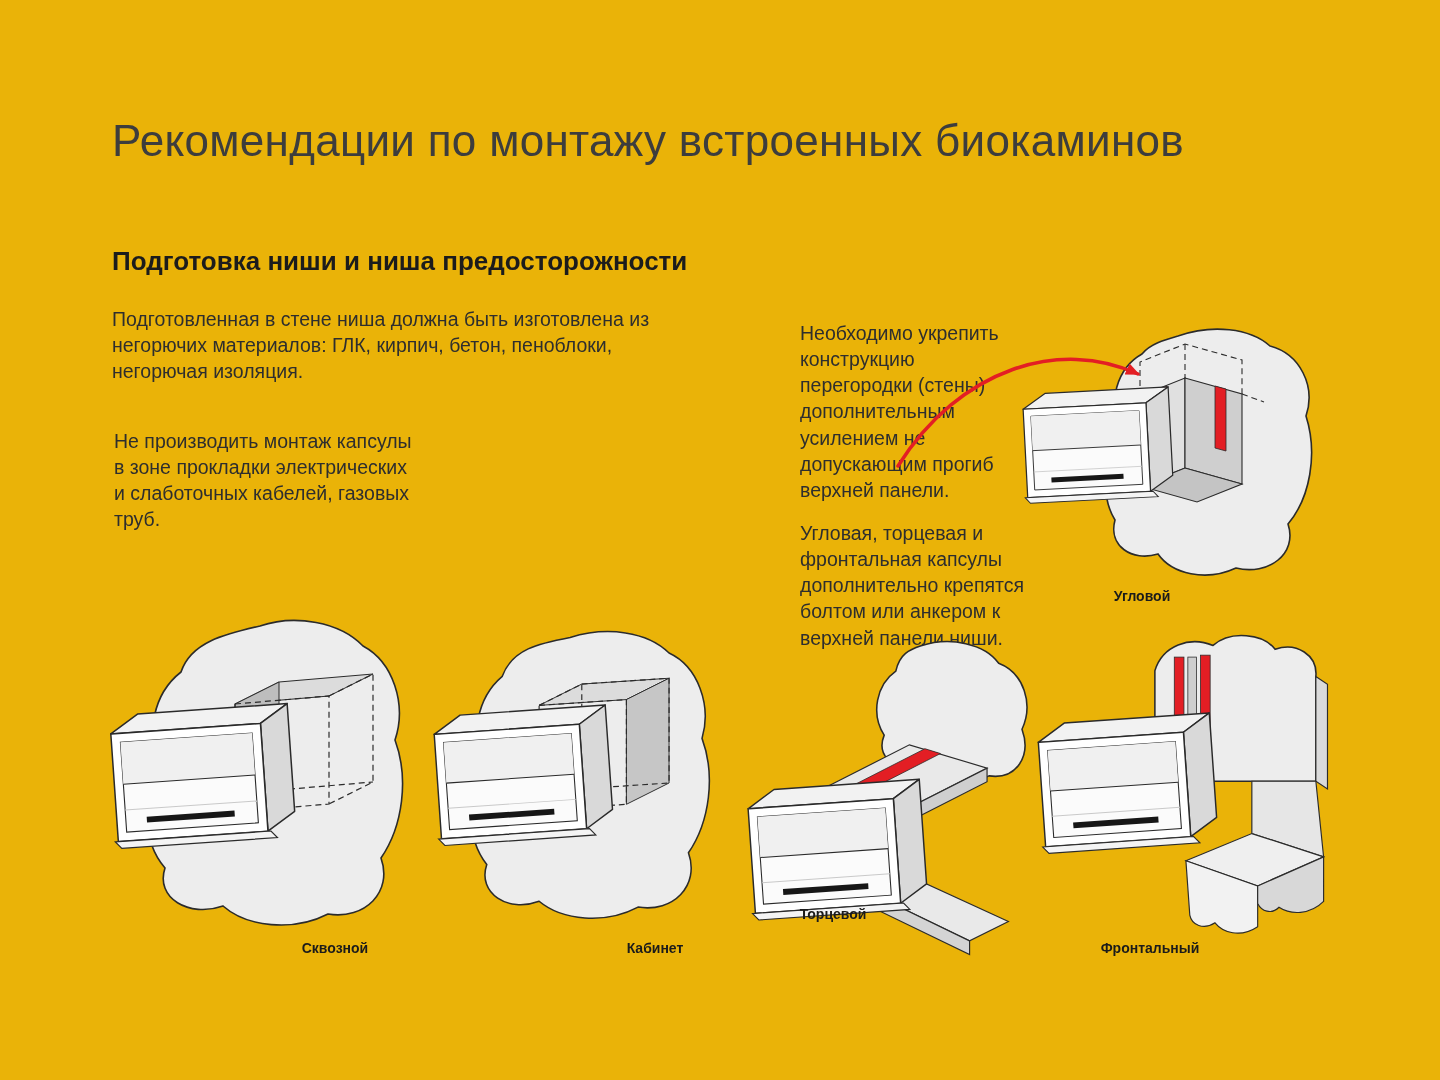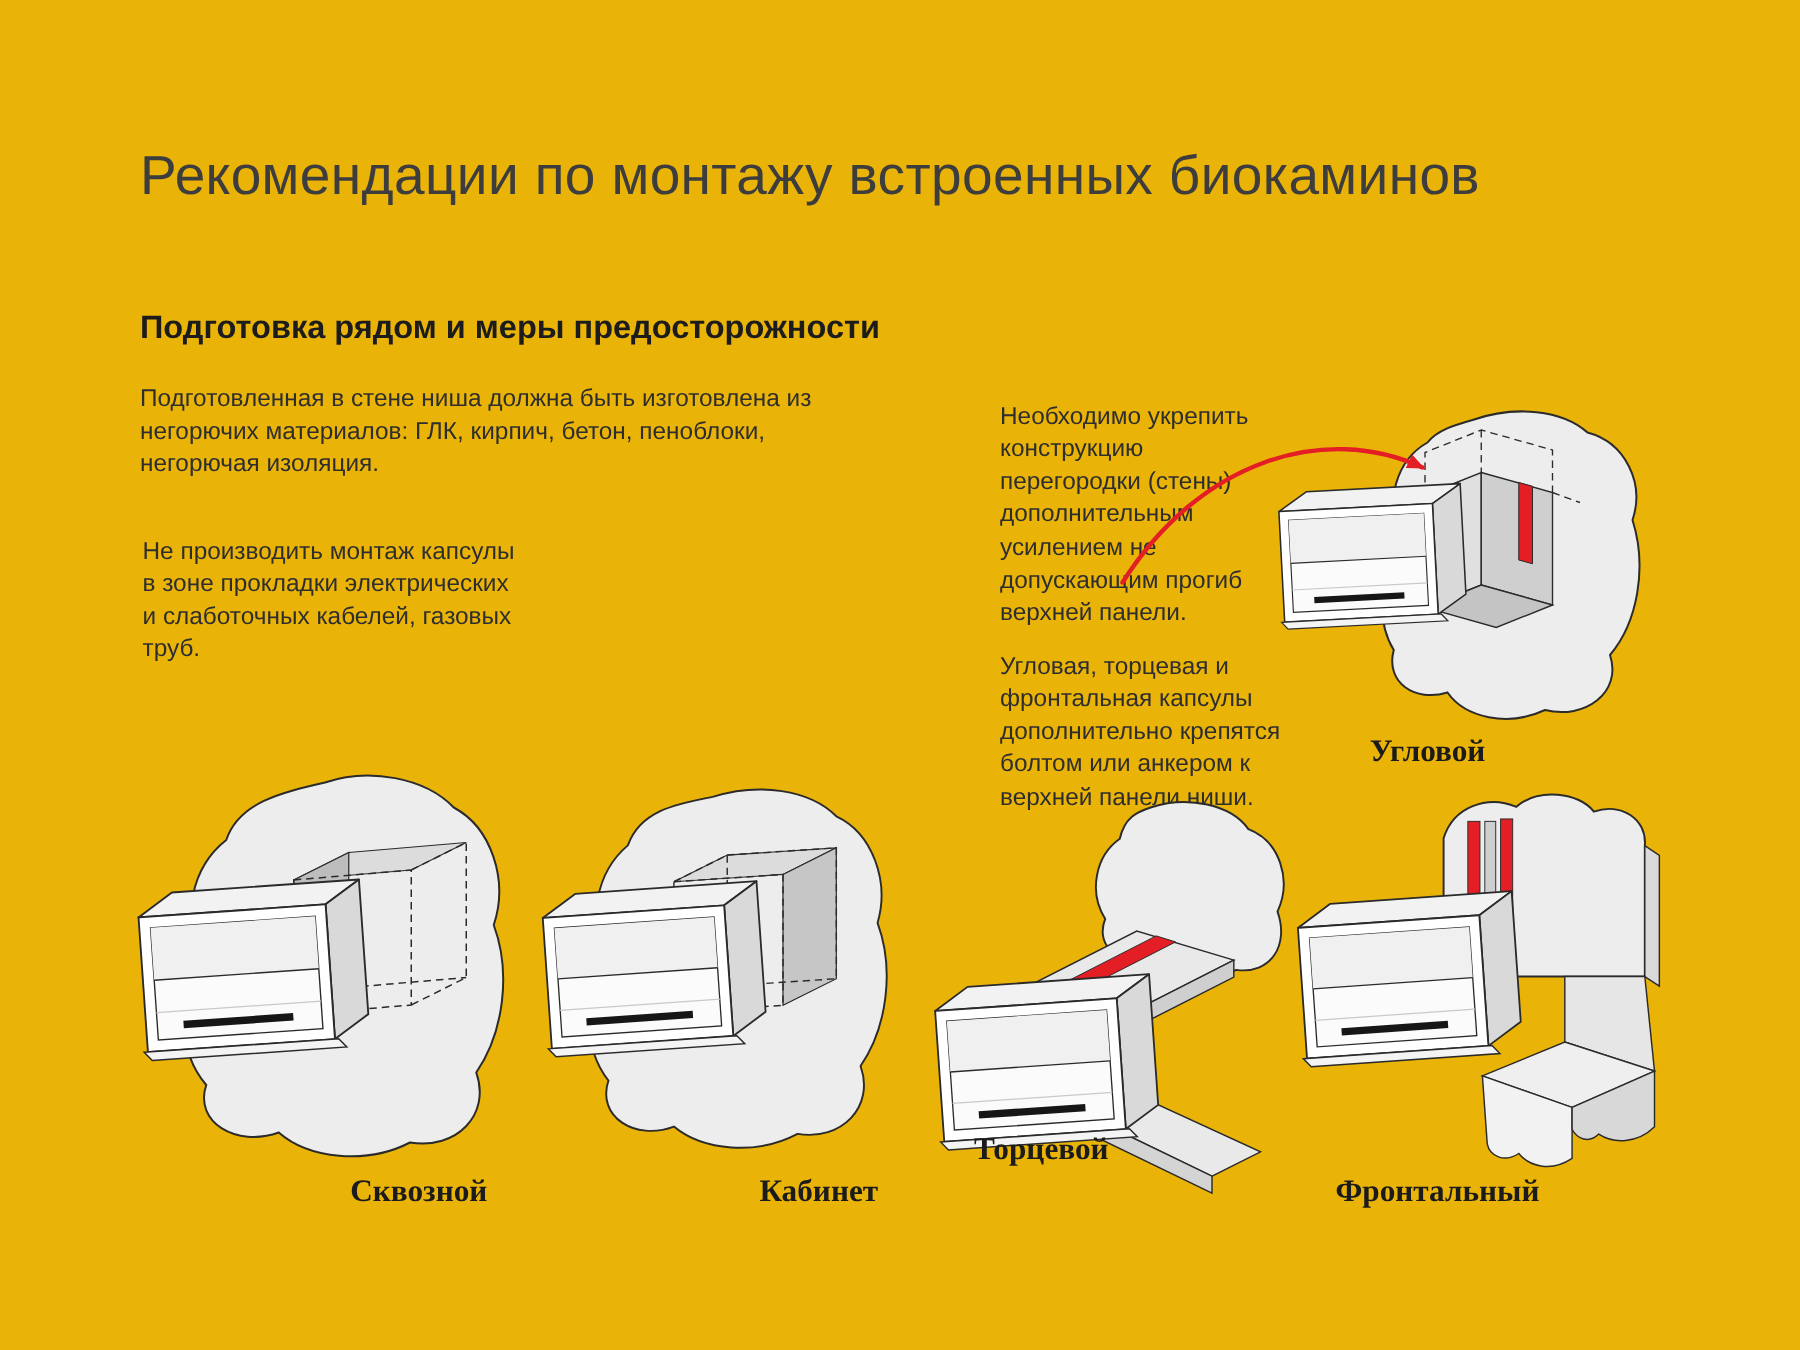--- a/index.html
+++ b/index.html
@@ -8,21 +8,21 @@
   .canvas { position:relative; width:1440px; height:1080px; background:#eab308; overflow:hidden; }
   .abs { position:absolute; }
   .page-title { left:112px; top:116px; font-size:44px; font-weight:400; color:#3d3d3d; letter-spacing:0.3px; }
   .section-heading { left:112px; top:246px; font-size:26px; font-weight:700; color:#1c1c1c; }
   .body-text { font-size:19.5px; line-height:1.34; color:#2e2e2e; }
   .intro { left:112px; top:306px; width:580px; }
   .note-cables { left:114px; top:428px; width:305px; }
   .note-insulation { left:430px; top:428px; width:320px; }
   .note-reinforce { left:800px; top:320px; width:228px; }
   .note-anchor { left:800px; top:520px; width:232px; }
-  .dlabel { position:absolute; font-size:25px; font-weight:700; color:#1b1b1b; text-align:center;font-family:Liberation Serif, serif; }
+  .dlabel { position:absolute; font-size:14px; font-weight:700; color:#1b1b1b; text-align:center; }
   .lbl-corner  { left:1072px; top:588px; width:140px; }
   .lbl-cabinet { left:270px;  top:940px; width:130px; }
   .lbl-through { left:585px;  top:940px; width:140px; }
   .lbl-end     { left:768px;  top:906px; width:130px; }
   .lbl-frontal { left:1060px; top:940px; width:180px; }
   .diagram { position:absolute; }
   .d-corner  { left:1010px; top:318px; width:320px; height:270px; }
   .d-cabinet { left:95px;   top:612px; width:330px; height:330px; }
   .d-through { left:420px;  top:622px; width:310px; height:320px; }
   .d-end     { left:740px;  top:640px; width:300px; height:330px; }
@@ -48,21 +48,21 @@
         <rect x="9" y="35" width="132" height="42" fill="#f0f0f0"></rect>
         <line x1="9" y1="77" x2="141" y2="77" stroke="#2a2a2a" stroke-width="1.1"></line>
         <line x1="9" y1="103" x2="141" y2="103" stroke="#c9c9c9" stroke-width="1"></line>
         <rect x="30" y="111" width="88" height="6" fill="#161616"></rect>
         <polygon points="-3,134 153,134 159,141 3,141" fill="#f4f4f4" stroke="#2a2a2a" stroke-width="1.2"></polygon>
       </g>
     </defs>
   </svg>
 
   <h1 class="abs page-title">Рекомендации по монтажу встроенных биокаминов</h1>
-  <h2 class="abs section-heading">Подготовка рядом и меры предосторожности</h2>
+  <h2 class="abs section-heading">Подготовка ниши и ниша предосторожности</h2>
 
   <p class="abs body-text note-cables">Не производить монтаж капсулы в зоне прокладки электрических и слаботочных кабелей, газовых труб.</p>
   <p class="abs body-text intro">Подготовленная в стене ниша должна быть изготовлена из негорючих материалов: ГЛК, кирпич, бетон, пеноблоки, негорючая изоляция.</p>
   <p class="abs body-text note-reinforce">Необходимо укрепить конструкцию перегородки (стены) дополнительным усилением не допускающим прогиб верхней панели.</p>
   <p class="abs body-text note-anchor">Угловая, торцевая и фронтальная капсулы дополнительно крепятся болтом или анкером к верхней панели ниши.</p>
 
   <div class="diagram d-corner">
     <svg viewBox="0 0 320 270">
       <path d="M168,18 C202,6 240,10 260,28 C290,36 306,68 296,98 C308,136 300,180 278,206 C288,236 258,258 226,250 C196,264 162,256 148,236 C122,244 98,228 105,202 C90,178 94,138 110,116 C97,84 107,50 132,36 C140,26 154,22 168,18 Z" fill="#ededed" stroke="#2b2b2b" stroke-width="1.6"></path>
       <g>

